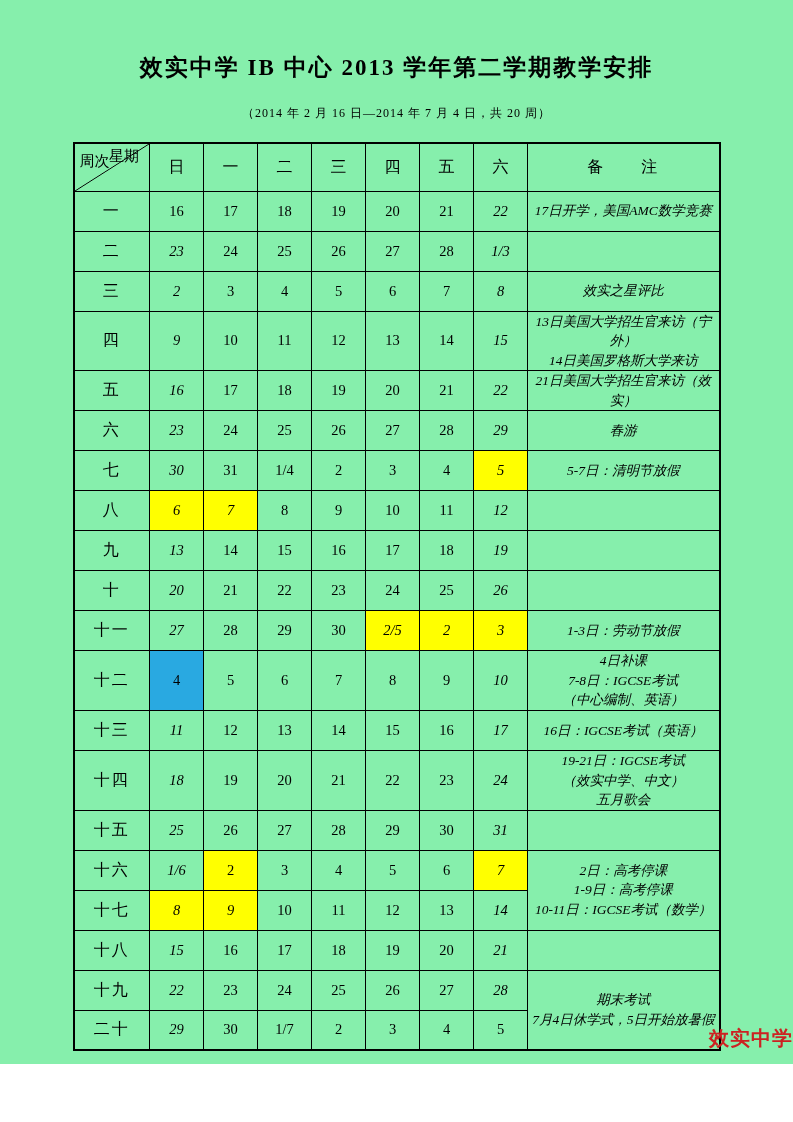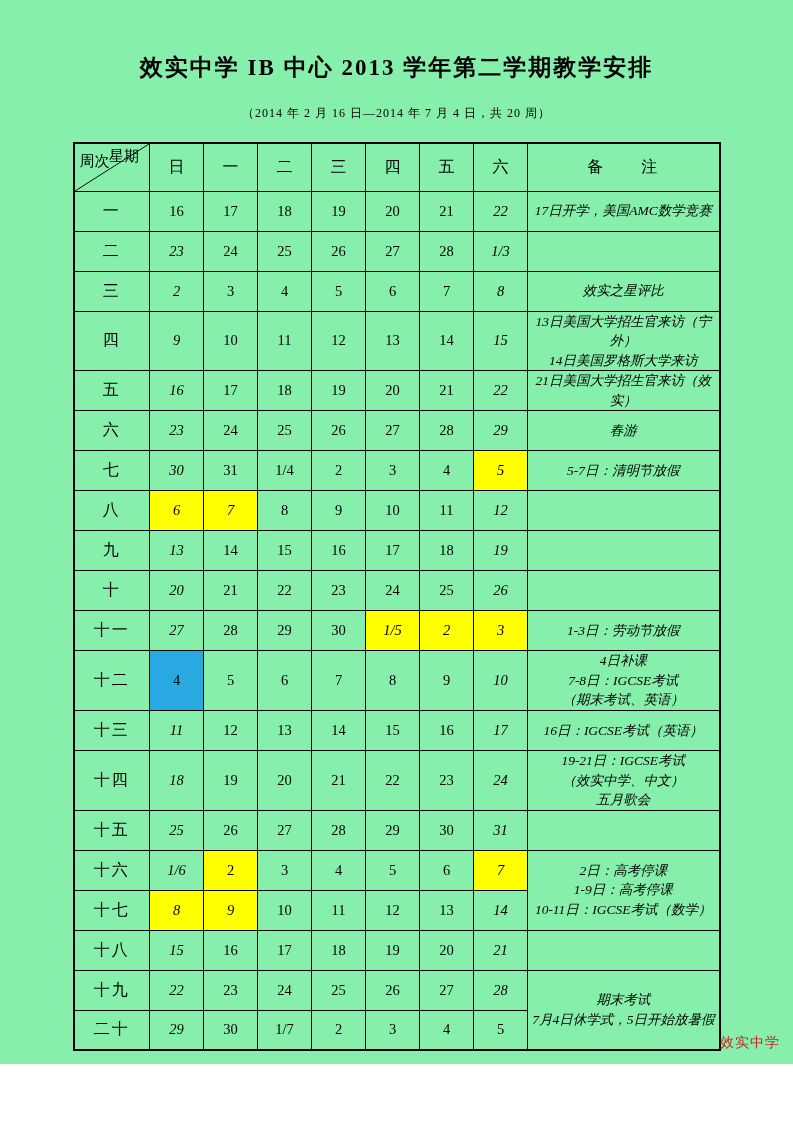--- a/index.html
+++ b/index.html
@@ -73,24 +73,24 @@
   .credit {
     width: 646px;
     margin: 8px auto 0 auto;
     box-sizing: border-box;
     text-align: right;
     padding-right: 28px;
     font-size: 15px;
   }
   .watermark {
     position: absolute;
-    right: 13px;
+    right: 0;
     bottom: 12px;
-    font-size: 14px;
-    font-weight: normal;
+    font-size: 20px;
+    font-weight: bold;
     letter-spacing: 1px;
   }
 </style>
 </head>
 <body>
 
 <div class="page">
 
   <h1 class="title">效实中学 IB 中心 2013 学年第二学期教学安排</h1>
   <div class="subtitle">（2014 年 2 月 16 日—2014 年 7 月 4 日，共 20 周）</div>
@@ -246,40 +246,40 @@
           <td class="day">25</td>
           <td class="day it">26</td>
           <td class="remark"></td>
         </tr>
         <tr>
           <td class="wk">十一</td>
           <td class="day it">27</td>
           <td class="day">28</td>
           <td class="day">29</td>
           <td class="day">30</td>
-          <td class="day it" style="background: rgb(255, 255, 0);">1/5</td>
+          <td class="day it" style="background: rgb(255, 255, 0);">2/5</td>
           <td class="day it" style="background: rgb(255, 255, 0);">2</td>
           <td class="day it" style="background: rgb(255, 255, 0);">3</td>
           <td class="remark">
             <div>1-3日：劳动节放假</div>
           </td>
         </tr>
         <tr>
           <td class="wk">十二</td>
           <td class="day" style="background: rgb(41, 169, 225);">4</td>
           <td class="day">5</td>
           <td class="day">6</td>
           <td class="day">7</td>
           <td class="day">8</td>
           <td class="day">9</td>
           <td class="day it">10</td>
           <td class="remark">
             <div>4日补课</div>
             <div>7-8日：IGCSE考试</div>
-            <div>（期末考试、英语）</div>
+            <div>（中心编制、英语）</div>
           </td>
         </tr>
         <tr>
           <td class="wk">十三</td>
           <td class="day it">11</td>
           <td class="day">12</td>
           <td class="day">13</td>
           <td class="day">14</td>
           <td class="day">15</td>
           <td class="day">16</td>

